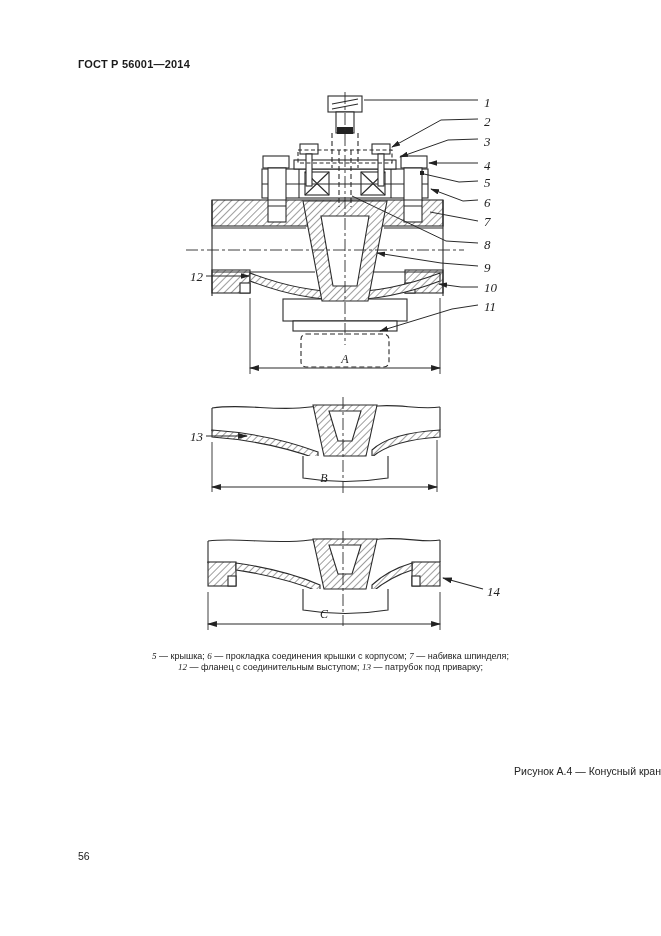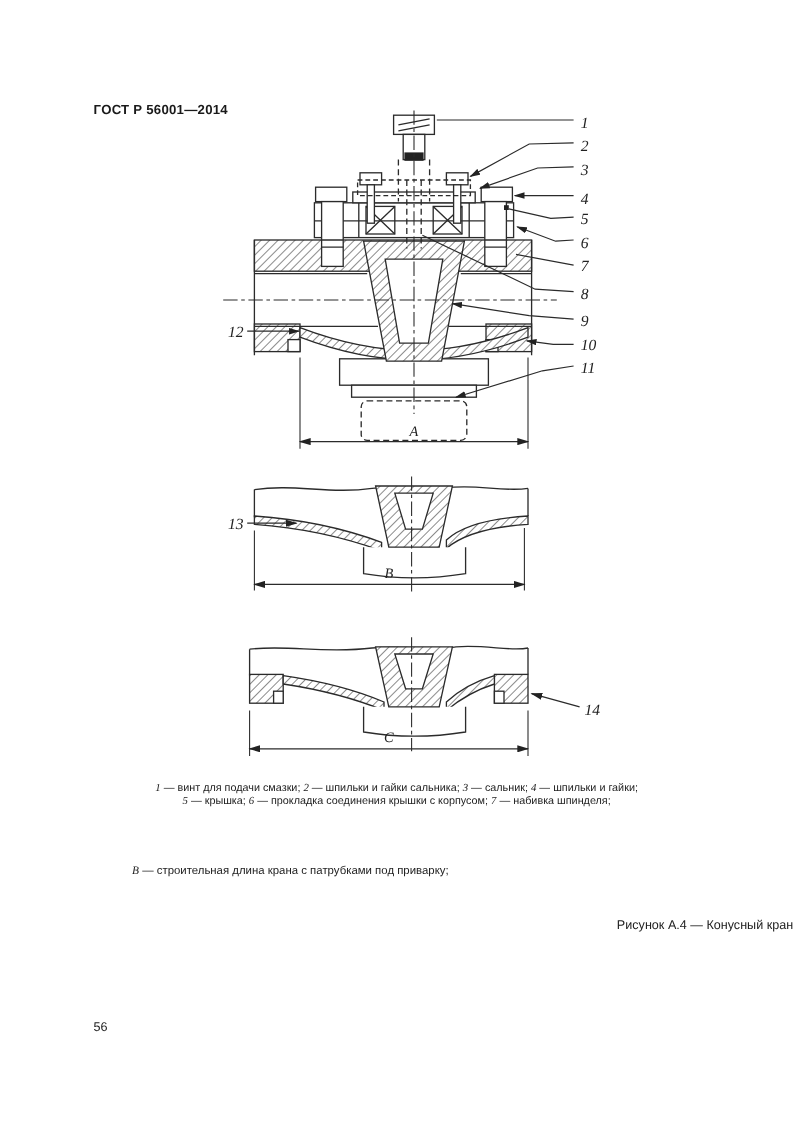--- a/index.html
+++ b/index.html
@@ -1,18 +1,18 @@
 <!DOCTYPE html>
 <html><head>
 <meta charset="utf-8">
 <style>
   html,body{margin:0;padding:0;background:#888;}
   .page{width:661px;height:936px;position:relative;background:#fff;overflow:hidden;
         font-family:"Liberation Sans",sans-serif;color:#1a1a1a;}
-  .doc-header{position:absolute;left:78px;top:58px;font-size:11px;font-weight:bold;letter-spacing:.2px;margin-top:28px;}
+  .doc-header{position:absolute;left:78px;top:58px;font-size:11px;font-weight:bold;letter-spacing:.2px;}
   .fig-svg{position:absolute;left:0;top:0;}
   .legend{position:absolute;left:80px;top:651px;width:501px;text-align:center;
           font-size:9px;line-height:11.4px;color:#222;}
   .legend i{font-family:"Liberation Serif",serif;font-style:italic;}
   .dim-defs{position:absolute;left:110px;top:719px;font-size:9.5px;line-height:13px;color:#222;}
   .dim-defs i{font-family:"Liberation Serif",serif;font-style:italic;}
   .caption{position:absolute;left:0;right:0;top:765px;text-align:right;font-size:10.5px;color:#222;}
   .page-num{position:absolute;left:78px;top:850px;font-size:10.5px;}
   .callout{font-family:"Liberation Serif",serif;font-style:italic;font-size:13px;fill:#222;}
   .dimlab{font-family:"Liberation Serif",serif;font-style:italic;font-size:12px;fill:#222;}
@@ -162,25 +162,24 @@
 
     <g>
       <text class="dimlab" x="345" y="363" text-anchor="middle">A</text>
       <text class="dimlab" x="324" y="482" text-anchor="middle">B</text>
       <text class="dimlab" x="324" y="618" text-anchor="middle">C</text>
     </g>
   </svg>
 
   <div class="legend">
     <div>
-        <div><i>1</i> — винт для подачи смазки; <i>2</i> — шпильки и гайки сальника; <i>3</i> — сальник; <i>4</i> — шпильки и гайки;</div>
         <div><i>5</i> — крышка; <i>6</i> — прокладка соединения крышки с корпусом; <i>7</i> — набивка шпинделя;</div>
+        <div><i>12</i> — фланец с соединительным выступом; <i>13</i> — патрубок под приварку;</div>
       </div>
   </div>
 
   <div class="dim-defs">
-      <div><i>B</i> — строительная длина крана с патрубками под приварку;</div>
     </div>
 
   <div class="caption">Рисунок А.4 — Конусный кран</div>
 
   <div class="page-num">56</div>
 </div>
 
 </body></html>

